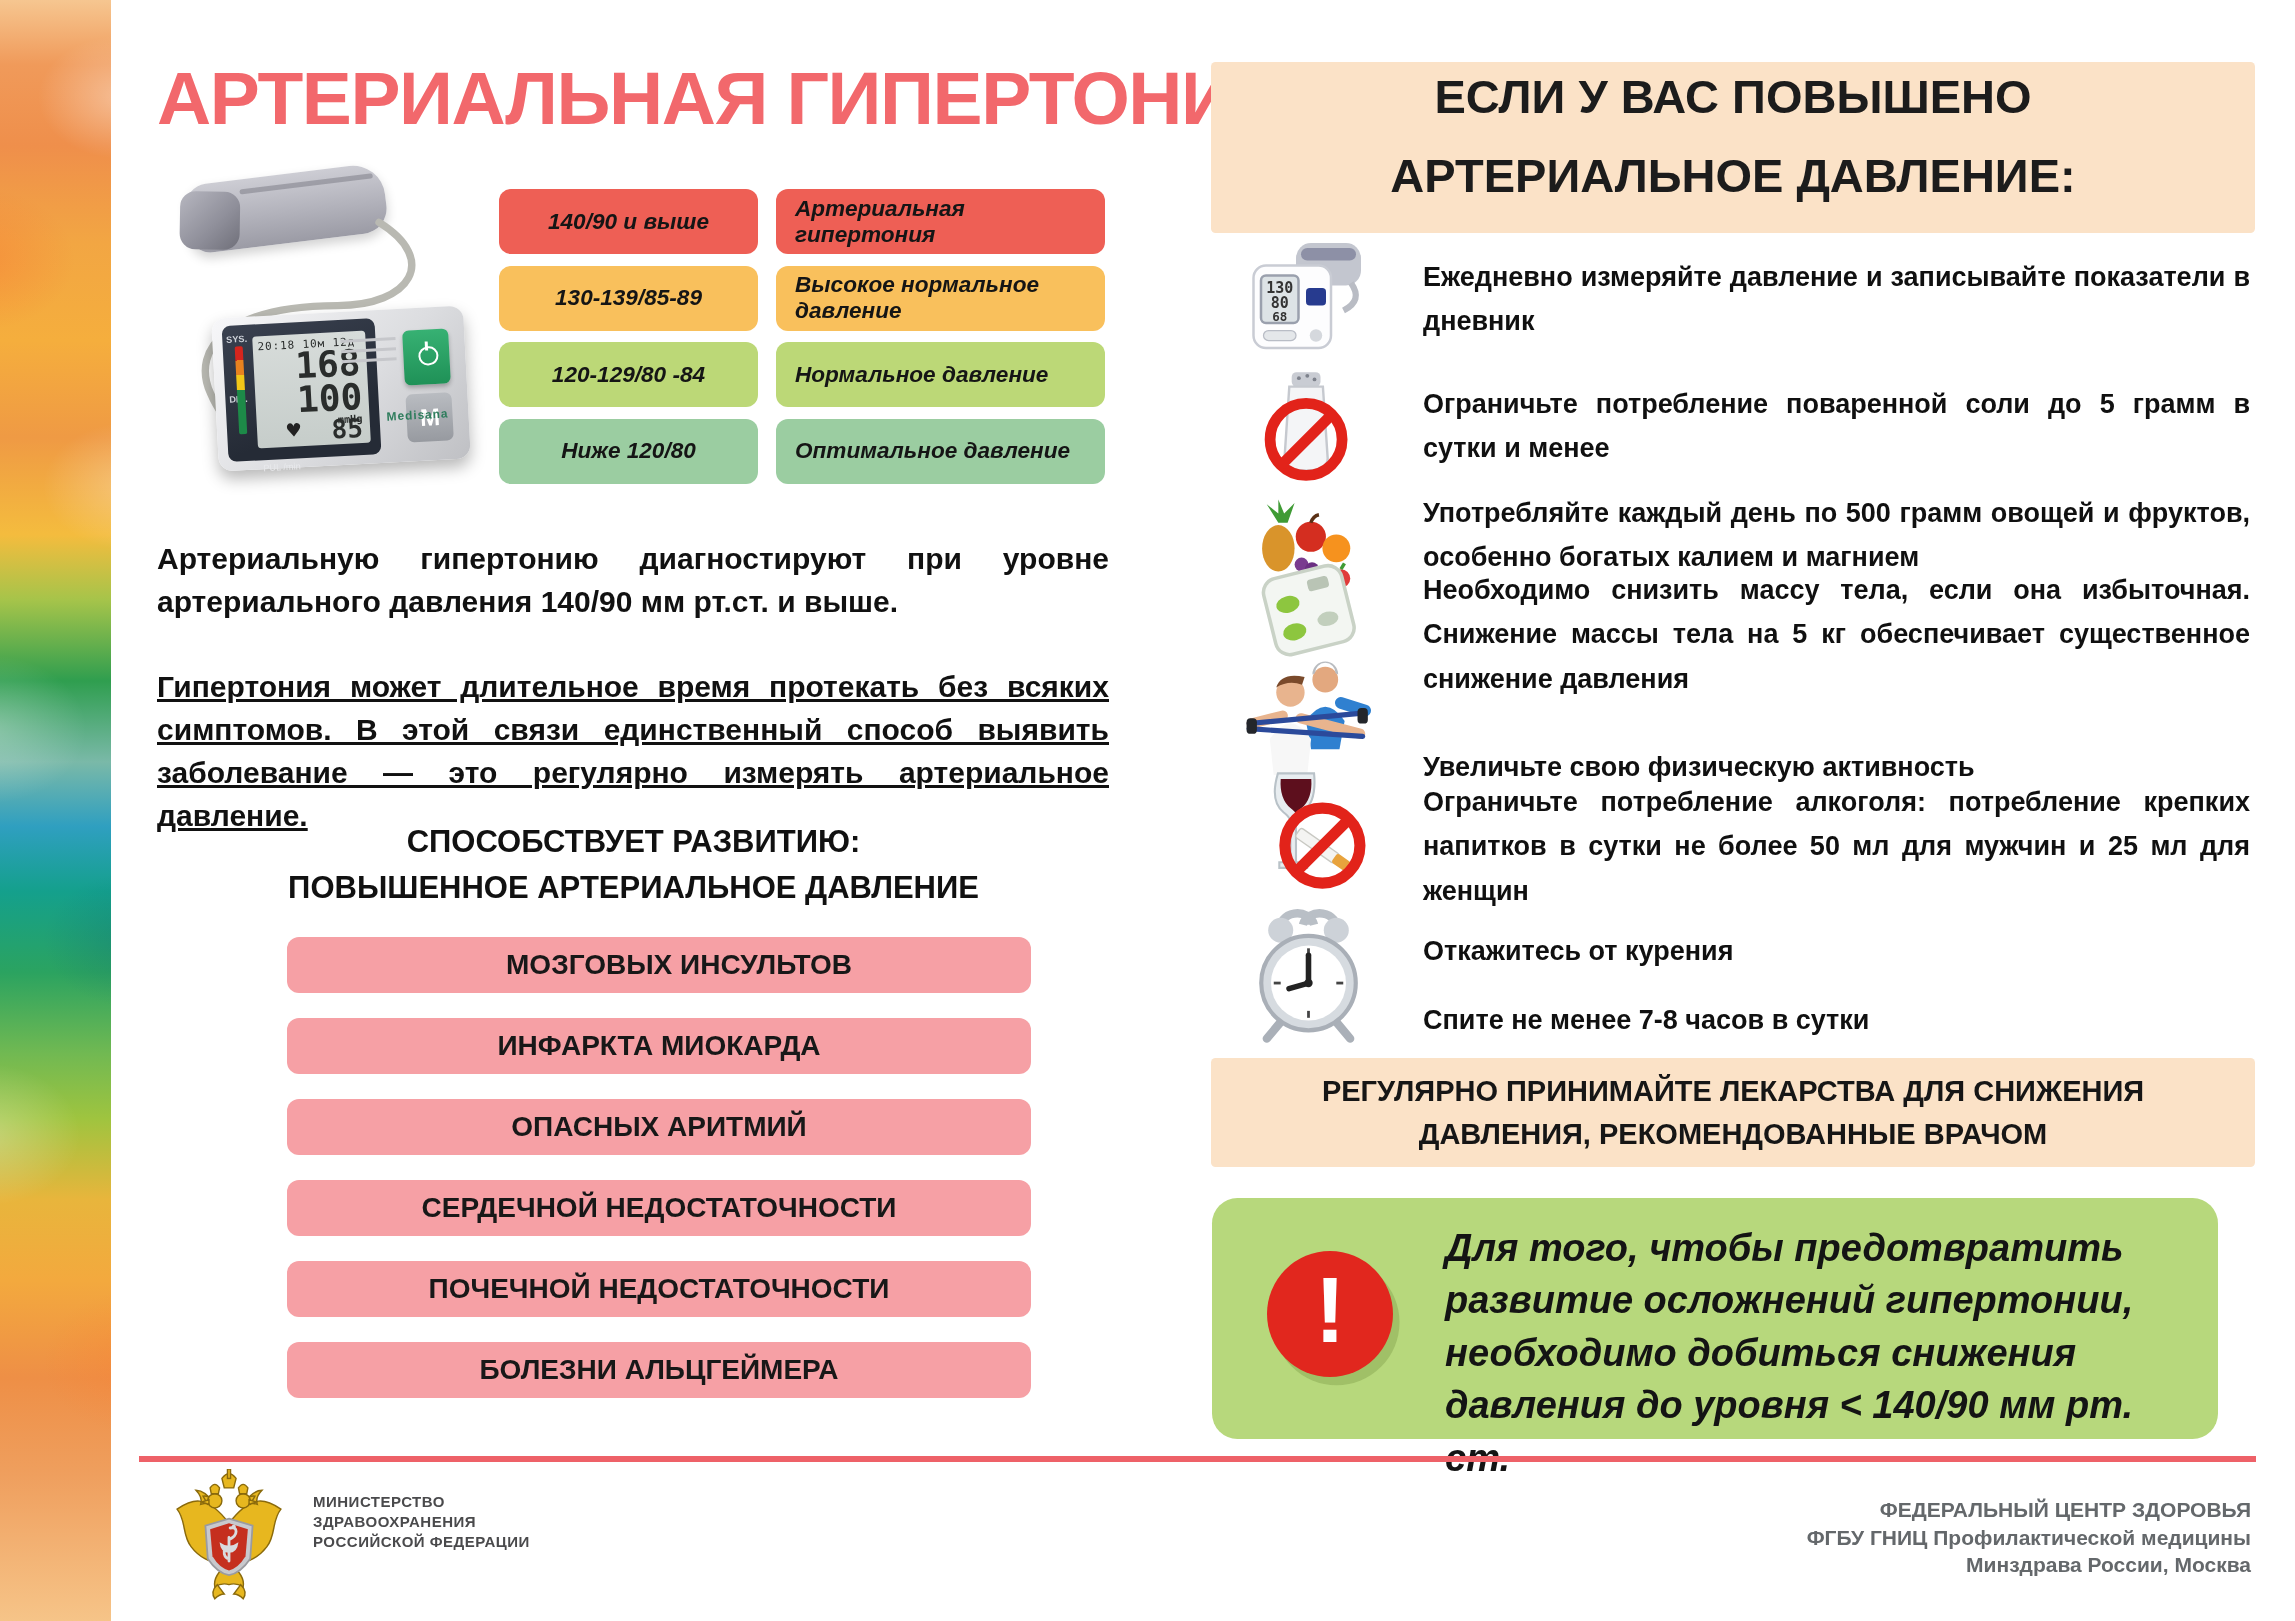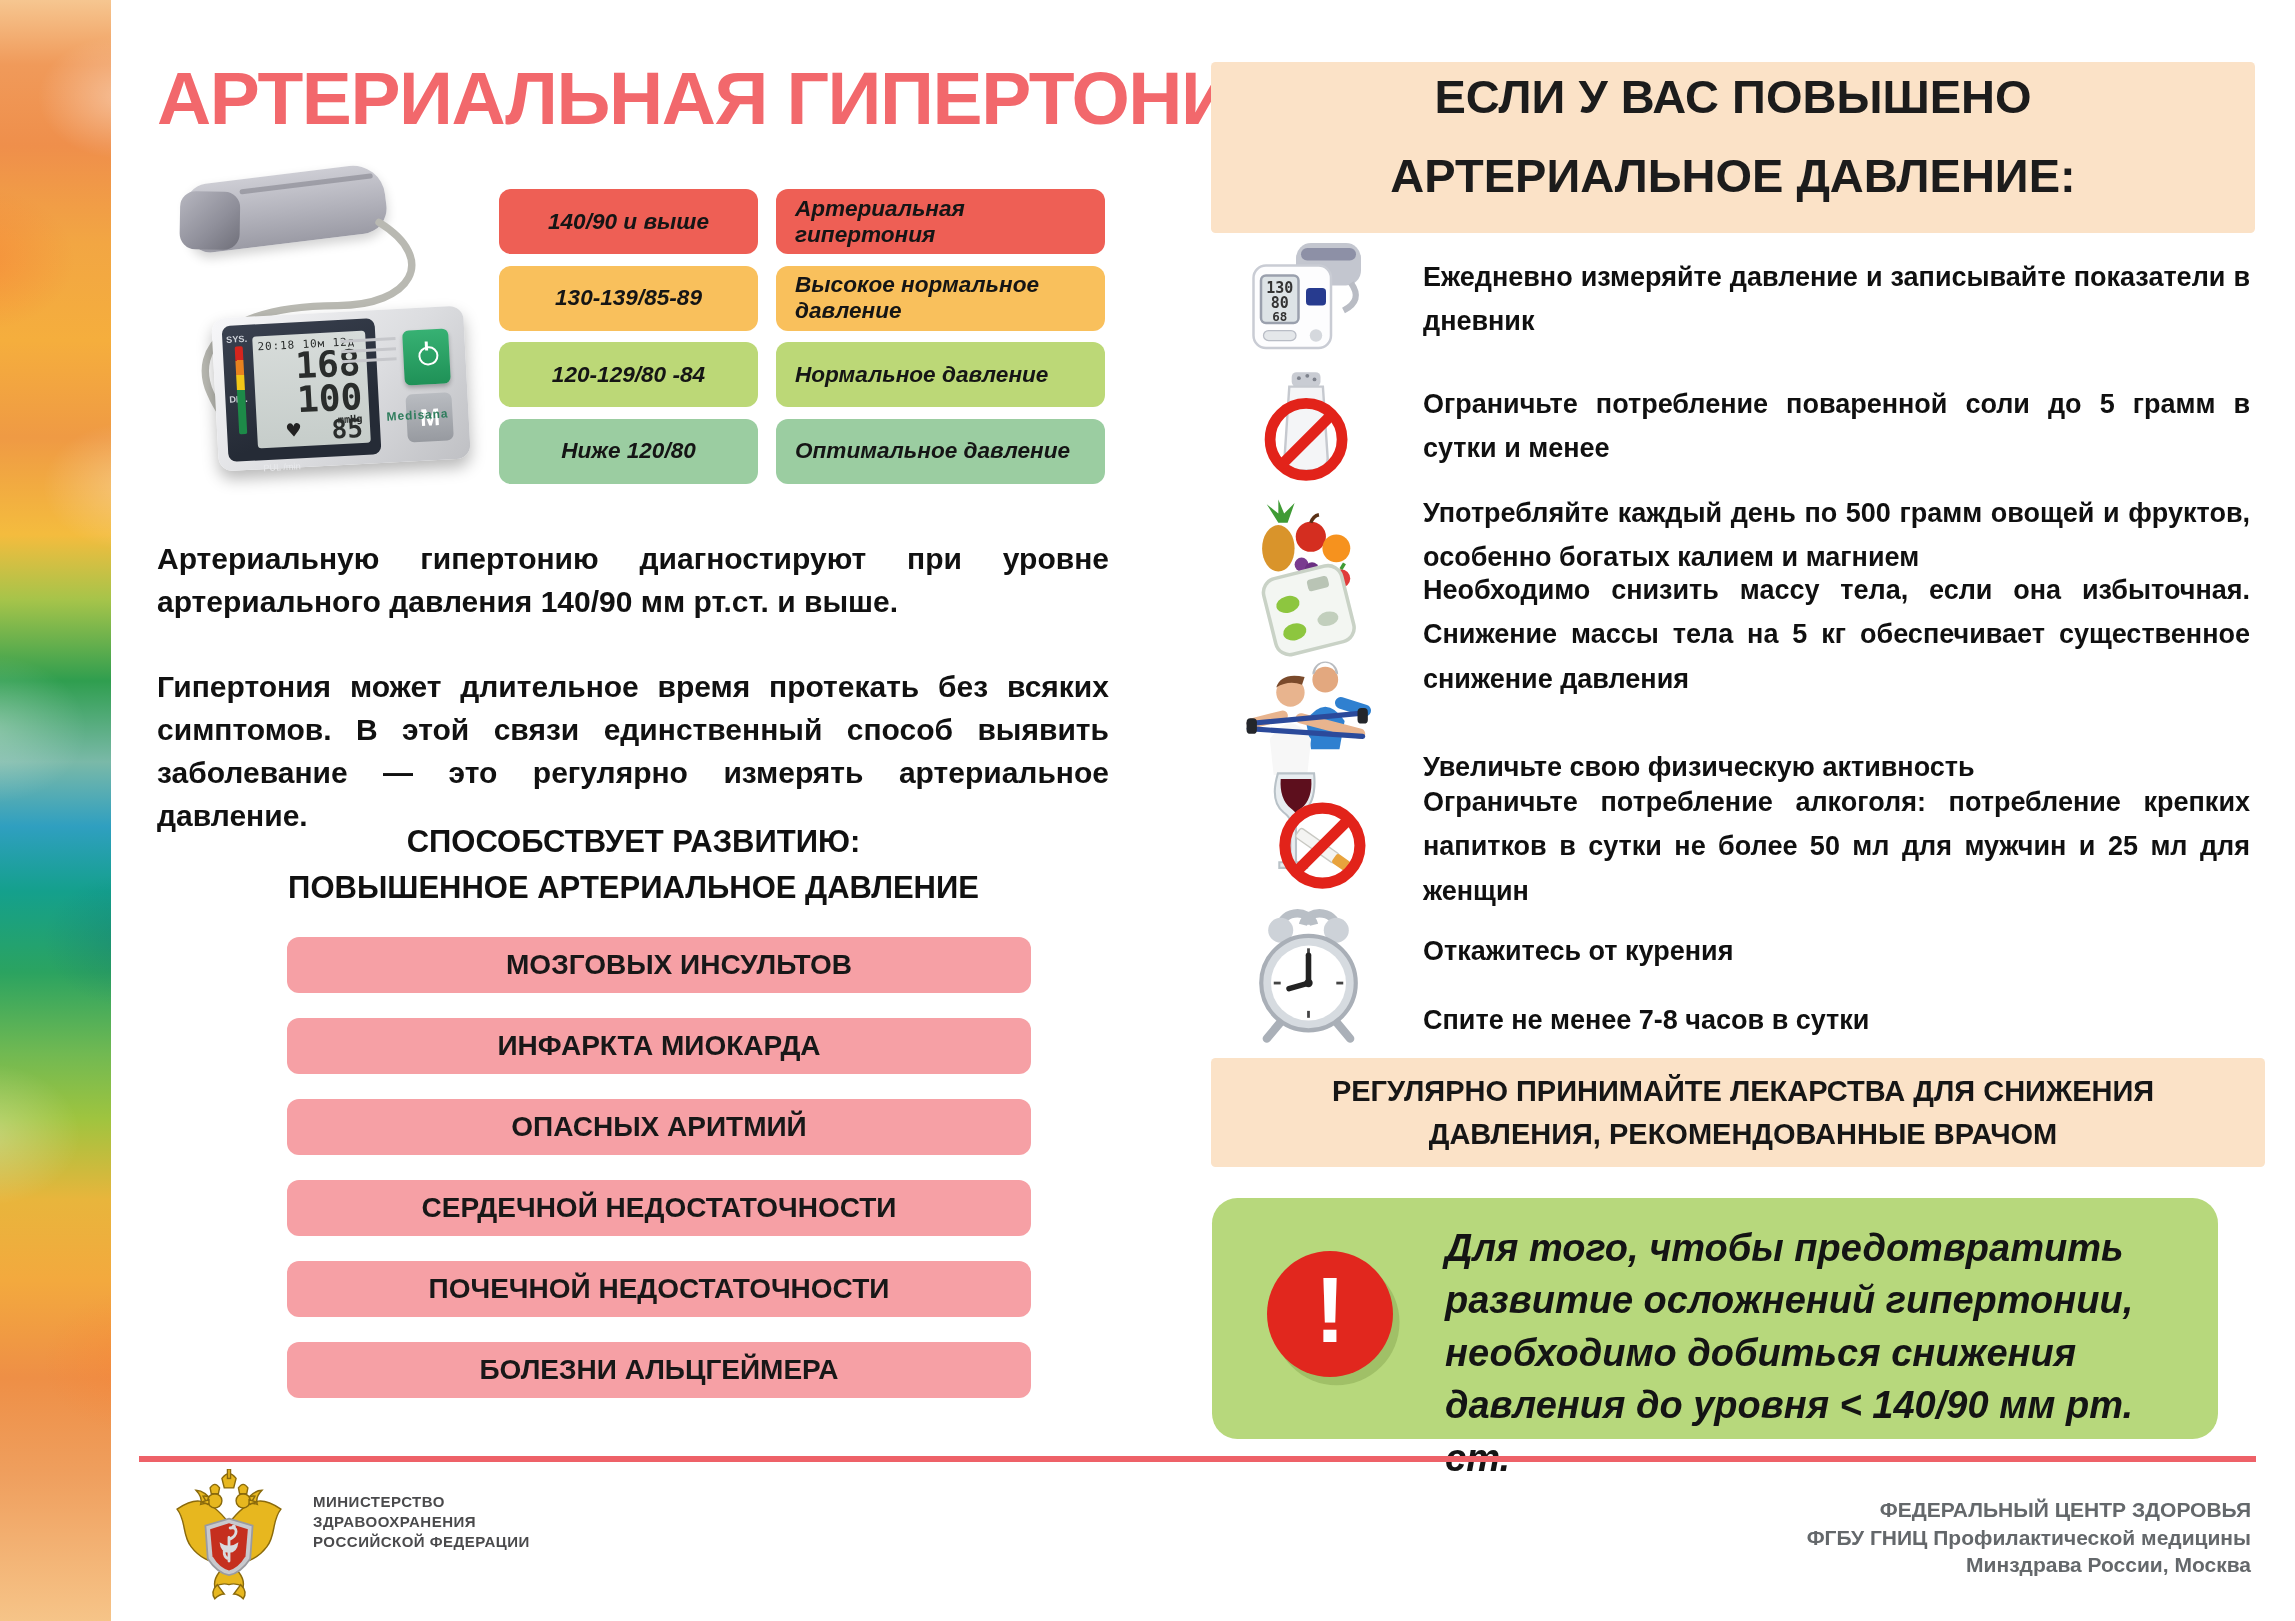--- a/index.html
+++ b/index.html
@@ -30,21 +30,21 @@
   .bp-table{position:absolute;left:499px;top:189px;}
   .bp-row{display:flex;margin-bottom:11.6px;}
   .bp-cell{height:65px;border-radius:12px;display:flex;align-items:center;color:#151515;
     font-size:22.6px;font-weight:bold;font-style:italic;}
   .bp-range{width:259px;justify-content:center;margin-right:17.6px;text-align:center;}
   .bp-label{width:329px;padding-left:19.4px;box-sizing:border-box;}
 
   .para{position:absolute;left:157px;width:952px;margin:0;font-size:30px;font-weight:bold;
     color:#111;line-height:1.43;text-align:justify;}
   .p1{top:538px;}
-  .p2{top:666px;}
+  .p2{top:666px;text-decoration:underline;}
 
   .list-heading{position:absolute;left:139px;top:819px;width:989px;text-align:center;
     font-size:31px;font-weight:bold;color:#111;line-height:1.48;}
 
   .bars{position:absolute;left:287px;top:937px;width:744px;}
   .bar{height:56px;border-radius:12px;margin-bottom:25px;display:flex;align-items:center;
     justify-content:center;font-size:28px;font-weight:bold;color:#181818;}
 
   
   .r-header{position:absolute;left:1211px;top:62px;width:1044px;height:171px;border-radius:4.6px;
@@ -318,21 +318,21 @@
 
   <div class="advice-text a1">Ежедневно измеряйте давление и записывайте показатели в дневник</div>
   <div class="advice-text a2">Ограничьте потребление поваренной соли до 5 грамм в сутки и менее</div>
   <div class="advice-text a3">Употребляйте каждый день по 500 грамм овощей и фруктов, особенно богатых калием и магнием</div>
   <div class="advice-text a4">Необходимо снизить массу тела, если она избыточная. Снижение массы тела на 5 кг обеспечивает существенное снижение давления</div>
   <div class="advice-text a5">Увеличьте свою физическую активность</div>
   <div class="advice-text a6">Ограничьте потребление алкоголя: потребление крепких напитков в сутки не более 50 мл для мужчин и 25 мл для женщин</div>
   <div class="advice-text a7">Откажитесь от курения</div>
   <div class="advice-text a8">Спите не менее 7-8 часов в сутки</div>
 
-  <div class="banner" style="background-color: rgb(251, 226, 199); padding-left: 10px;">
+  <div class="banner" style="background-color: rgb(251, 226, 199);">
     <div>РЕГУЛЯРНО ПРИНИМАЙТЕ ЛЕКАРСТВА ДЛЯ СНИЖЕНИЯ</div>
     <div>ДАВЛЕНИЯ, РЕКОМЕНДОВАННЫЕ ВРАЧОМ</div>
   </div>
 
   <div class="green-box" style="background-color: rgb(183, 216, 124);">
     <div class="alert-circle" style="background-color: rgb(225, 39, 30);">
       <span class="alert-mark">!</span>
     </div>
     <div class="green-text">Для того, чтобы предотвратить развитие осложнений гипертонии, необходимо добиться снижения давления до уровня &lt; 140/90 мм рт. ст.</div>
   </div>

